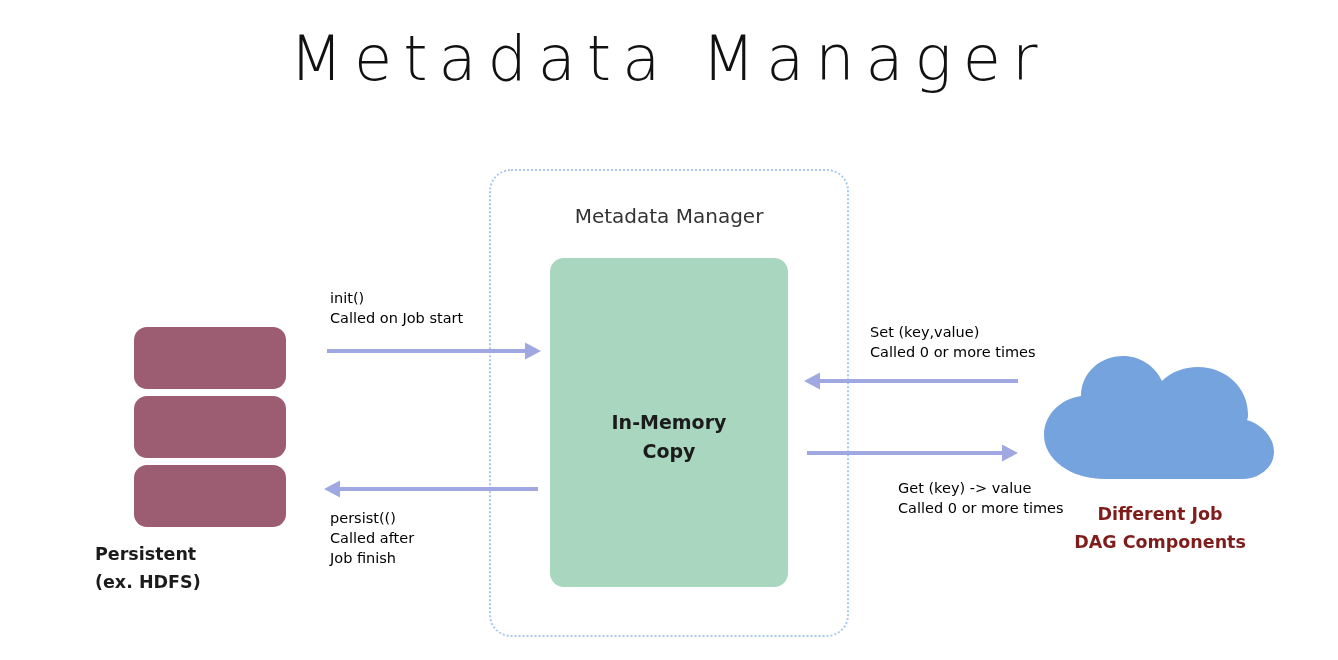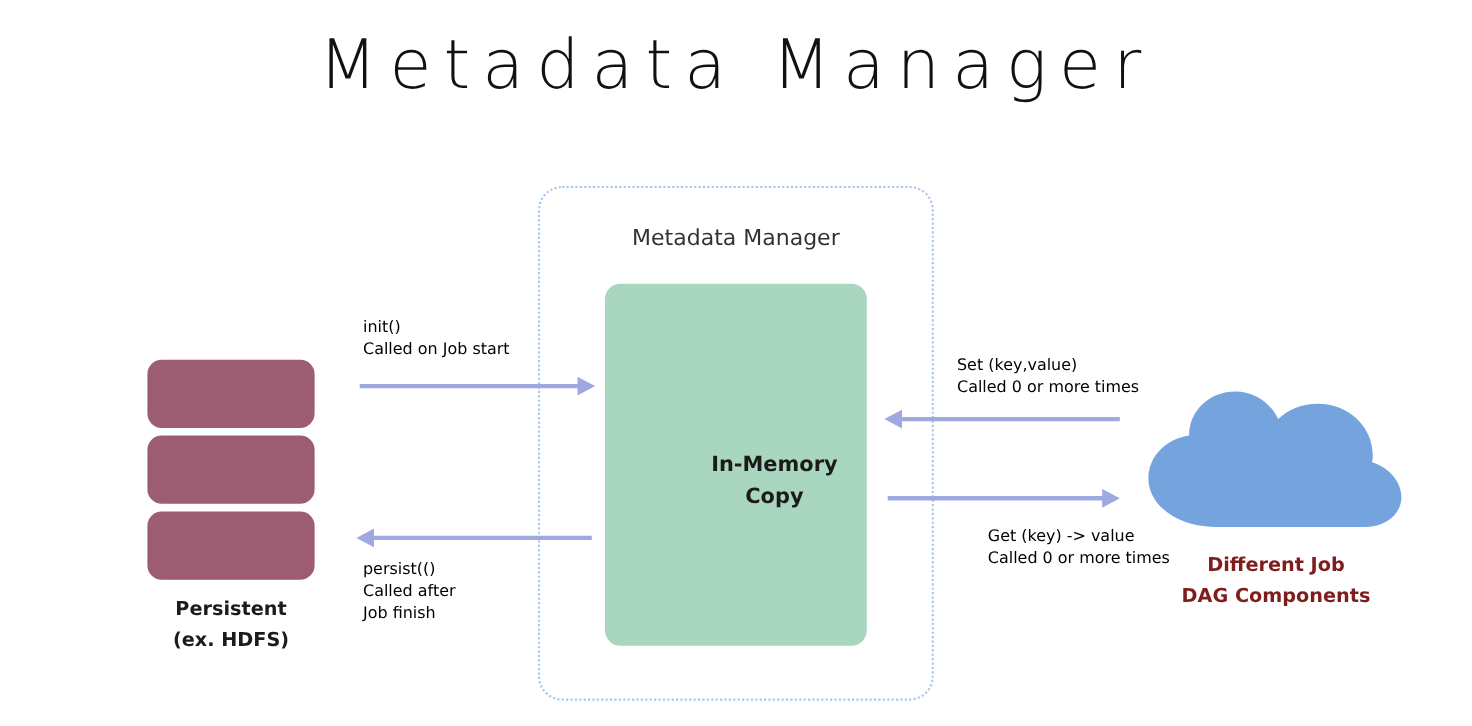--- a/index.html
+++ b/index.html
@@ -50,21 +50,21 @@
     height: 62px;
     background: #9c5c72;
     border-radius: 13px;
     margin-bottom: 7px;
   }
   #persistent-storage-label {
     position: absolute;
     left: 95px;
     top: 540px;
     width: 230px;
-    text-align: center;
+    text-align: left;
     font-size: 17.5px;
     font-weight: bold;
     line-height: 28px;
     color: #1b1b1b;
   }
   #persistent-storage-label span { display: block; }
 
   
   #metadata-manager-container {
     position: absolute;
@@ -98,21 +98,20 @@
   #in-memory-copy-label {
     position: absolute;
     left: 550px;
     top: 408px;
     width: 238px;
     text-align: center;
     font-size: 19px;
     font-weight: bold;
     line-height: 29px;
     color: #1b1b1b;
-    margin-left: 35px;
   }
   #in-memory-copy-label span { display: block; }
 
   
   #dag-cloud {
     position: absolute;
     left: 1043px;
     top: 355px;
     width: 232px;
     height: 125px;

